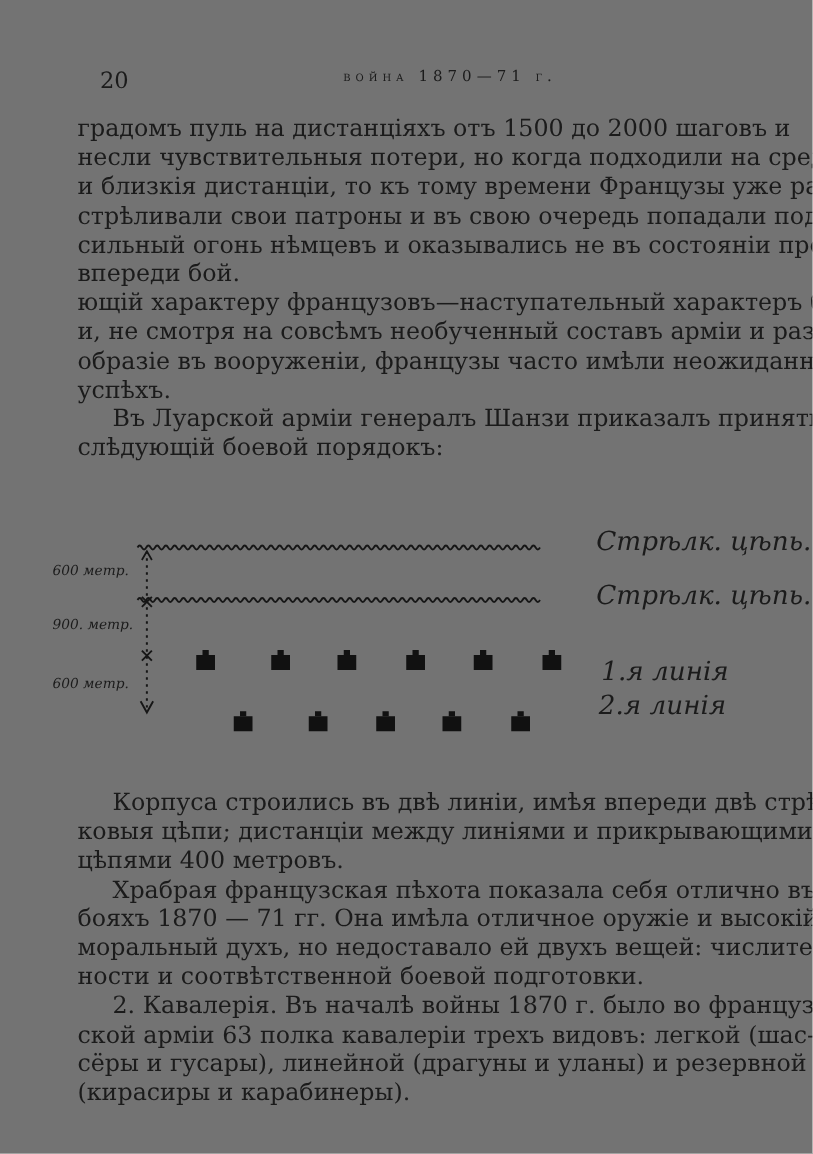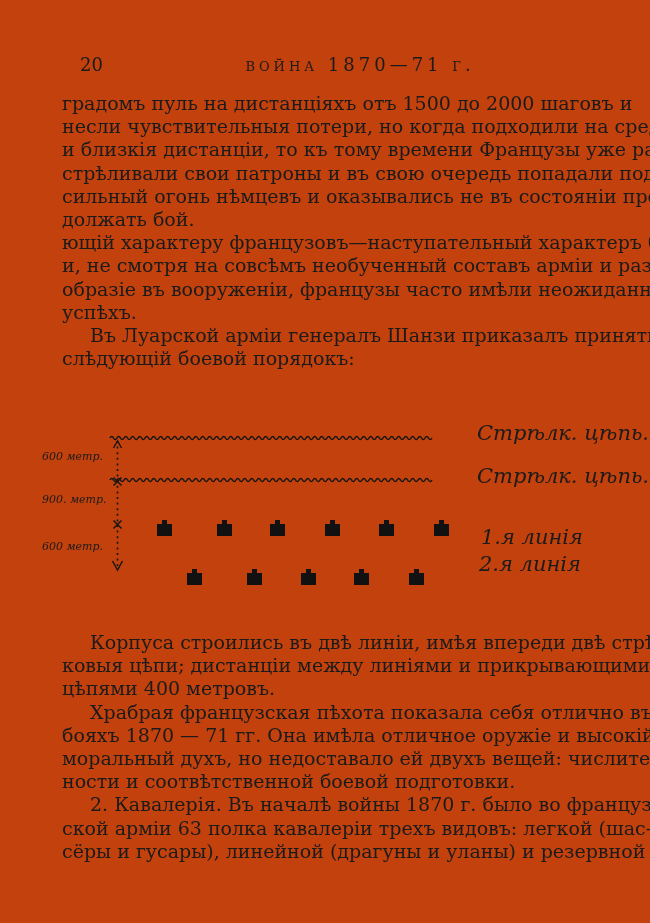--- a/index.html
+++ b/index.html
@@ -1,24 +1,24 @@
 <!DOCTYPE html>
 <html><head>
 <meta charset="utf-8">
 <style>
   html,body{margin:0;padding:0;background:#e8e8e6;}
   .page{
     position:relative;width:650px;height:923px;margin:0 auto;
-    background:#c2410c;color:#1b1b1b;overflow:hidden;
+    background:#737373;color:#1b1b1b;overflow:hidden;
     font-family:"DejaVu Serif","Liberation Serif",serif;
   }
   .pageno{position:absolute;left:80px;top:54px;font-size:18px;}
   .runhead{
     position:absolute;left:110px;right:40px;top:54px;text-align:center;
-    font-variant:small-caps;letter-spacing:4px;font-size:18px;
+    font-variant:small-caps;letter-spacing:4px;font-size:12px;
   }
   .textblock{position:absolute;left:62px;width:538px;font-size:19px;line-height:23.2px;}
   .textblock.top{top:92px;}
   .textblock.bottom{top:631px;}
   .line{text-align:justify;text-align-last:justify;white-space:nowrap;}
   .line.last{text-align-last:left;white-space:normal;}
   .line.indent{text-indent:28px;}
   .para b{font-weight:normal;}
   svg.overlay{position:absolute;left:0;top:0;width:650px;height:923px;pointer-events:none;}
   .dlabel{
@@ -39,21 +39,21 @@
   <div class="pageno">20</div>
   <div class="runhead">война 1870—71 г.</div>
 
   <div class="textblock top" id="top-block">
       <div class="para">
         <div class="line">градомъ пуль на дистанціяхъ отъ 1500 до 2000 шаговъ и</div>
         <div class="line">несли чувствительныя потери, но когда подходили на среднія</div>
         <div class="line">и близкія дистанціи, то къ тому времени Французы уже раз-</div>
         <div class="line">стрѣливали свои патроны и въ свою очередь попадали подъ</div>
         <div class="line">сильный огонь нѣмцевъ и оказывались не въ состояніи про-</div>
-        <div class="line last">должать бой.</div>
+        <div class="line last">впереди бой.</div>
       </div>
       <div class="para">
         <div class="line">ющій характеру французовъ—наступательный характеръ боя</div>
         <div class="line">и, не смотря на совсѣмъ необученный составъ арміи и разно-</div>
         <div class="line">образіе въ вооруженіи, французы часто имѣли неожиданный</div>
         <div class="line last">успѣхъ.</div>
       </div>
       <div class="para">
         <div class="line indent">Въ Луарской арміи генералъ Шанзи приказалъ принять</div>
         <div class="line last">слѣдующій боевой порядокъ:</div>
@@ -104,16 +104,17 @@
       <div class="para">
         <div class="line indent">Храбрая французская пѣхота показала себя отлично въ</div>
         <div class="line">бояхъ 1870 — 71 гг. Она имѣла отличное оружіе и высокій</div>
         <div class="line">моральный духъ, но недоставало ей двухъ вещей: числитель-</div>
         <div class="line last">ности и соотвѣтственной боевой подготовки.</div>
       </div>
       <div class="para">
         <div class="line indent"><b>2. Кавалерія.</b> Въ началѣ войны 1870 г. было во француз-</div>
         <div class="line">ской арміи 63 полка кавалеріи трехъ видовъ: легкой (шас-</div>
         <div class="line">сёры и гусары), линейной (драгуны и уланы) и резервной</div>
+        <div class="line last">(кирасиры и карабинеры).</div>
       </div>
     </div>
 
 </div>
 
 </body></html>

